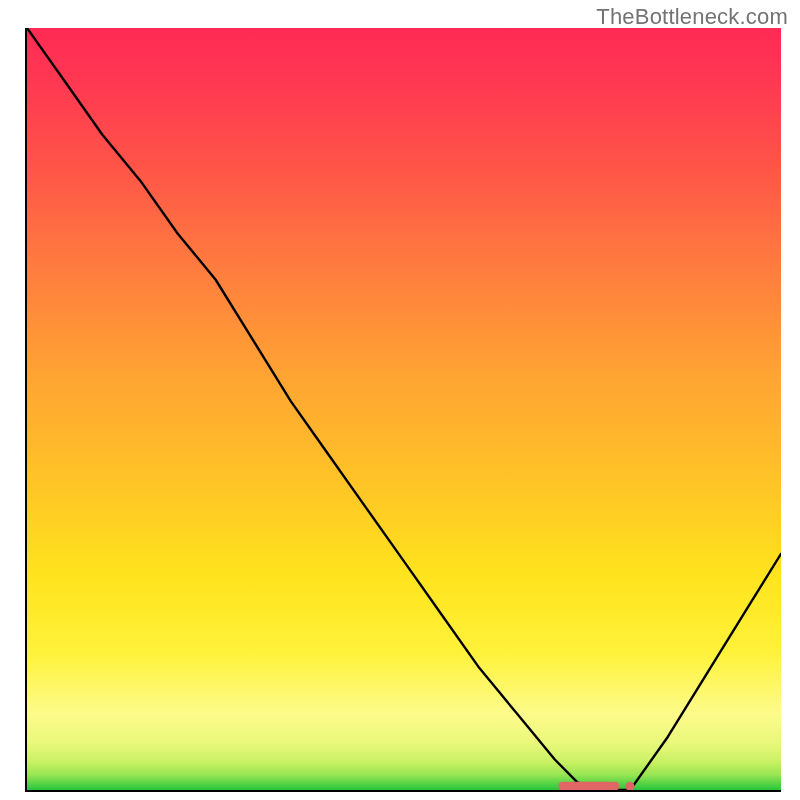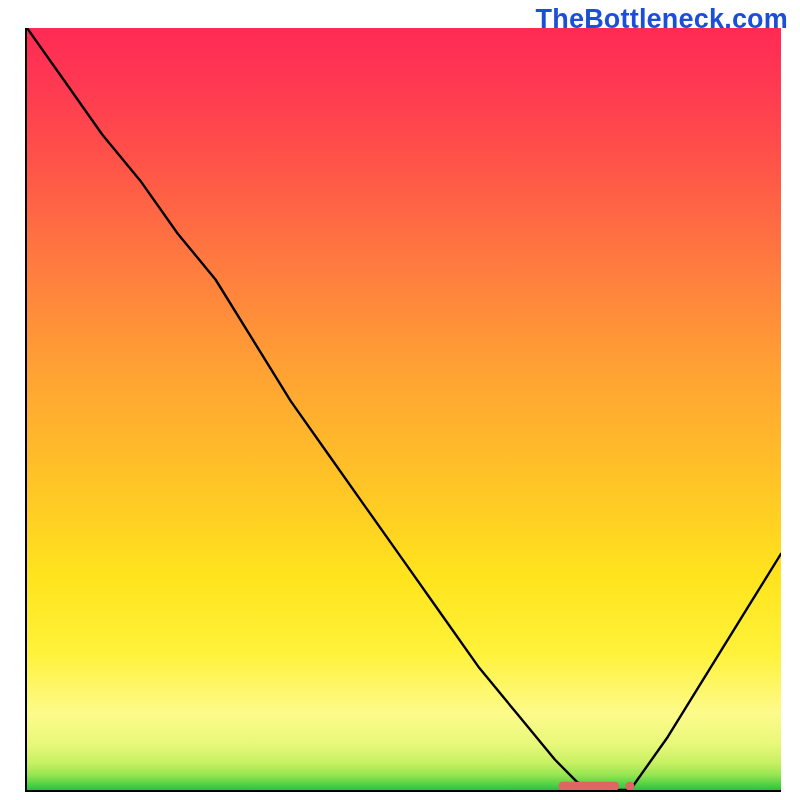--- a/index.html
+++ b/index.html
@@ -8,23 +8,23 @@
     width: 800px;
     height: 800px;
     background: #ffffff;
     font-family: Arial, Helvetica, sans-serif;
     position: relative;
   }
   .watermark {
     position: absolute;
     top: 4px;
     right: 12px;
-    color: #1d4ed8;
-    font-size: 27px;
-    font-weight: 700;
+    color: #737373;
+    font-size: 22px;
+    font-weight: 400;
     z-index: 20;
     letter-spacing: 0.2px;
   }
   .plot-frame-vline-left {
     position: absolute;
     left: 25px;
     top: 28px;
     width: 2px;
     height: 764px;
     background: #000;

